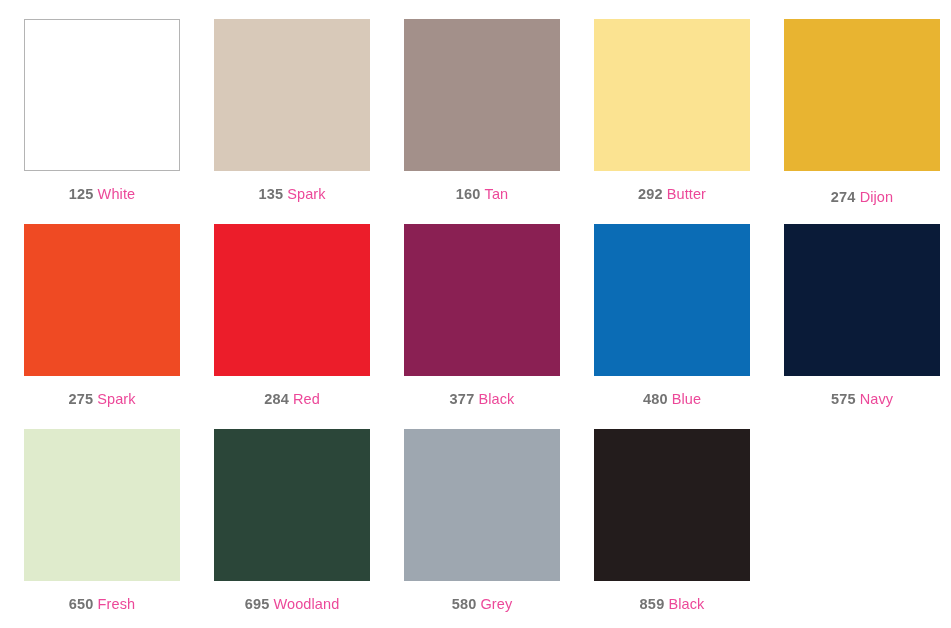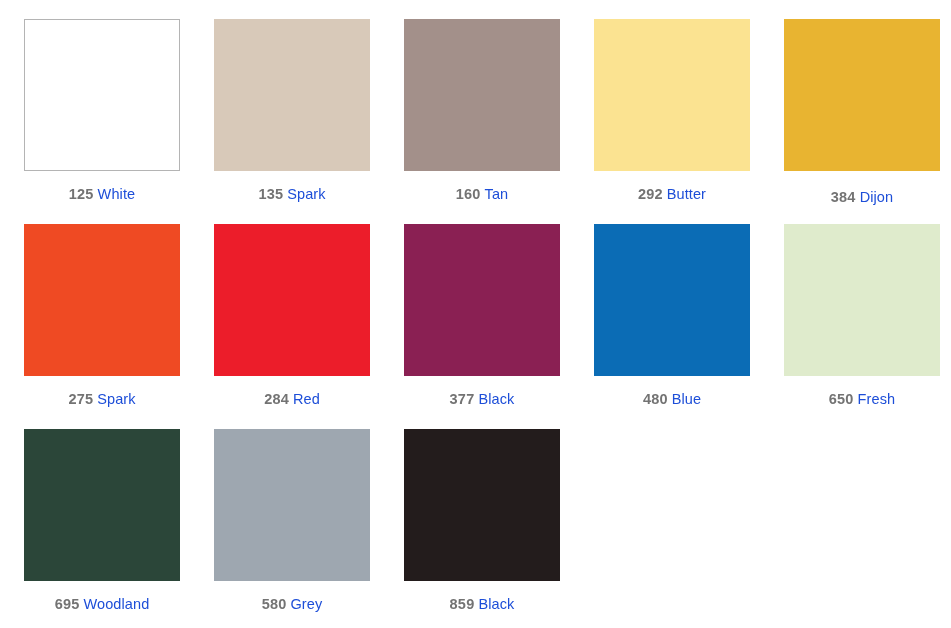--- a/index.html
+++ b/index.html
@@ -60,21 +60,21 @@
 
   .swatch-code {
     font-weight: bold;
     color: #737373;
     margin-right: 4px;
     letter-spacing: 0.2px;
   }
 
   .swatch-name {
     font-weight: normal;
-    color: #1d4ed8;
+    color: #ec4899;
     margin-top: 41px;
   }
 </style>
 </head>
 <body>
 
 <div id="swatch-grid">
     <div class="swatch-cell">
       <div class="swatch-chip has-outline" style="background-color: rgb(255, 255, 255); border-color: rgb(180, 180, 180);"></div>
       <div class="swatch-label"><span class="swatch-code">125</span><span class="swatch-name">White</span></div>
@@ -86,37 +86,41 @@
     <div class="swatch-cell">
       <div class="swatch-chip" style="background-color: rgb(163, 144, 138);"></div>
       <div class="swatch-label"><span class="swatch-code">160</span><span class="swatch-name">Tan</span></div>
     </div>
     <div class="swatch-cell">
       <div class="swatch-chip" style="background-color: rgb(251, 227, 145);"></div>
       <div class="swatch-label"><span class="swatch-code">292</span><span class="swatch-name">Butter</span></div>
     </div>
     <div class="swatch-cell">
       <div class="swatch-chip" style="background-color: rgb(232, 180, 49);"></div>
-      <div class="swatch-label" style="margin-top: 19px;"><span class="swatch-code">384</span><span class="swatch-name">Dijon</span></div>
+      <div class="swatch-label" style="margin-top: 19px;"><span class="swatch-code">274</span><span class="swatch-name">Dijon</span></div>
     </div>
     <div class="swatch-cell">
       <div class="swatch-chip" style="background-color: rgb(239, 74, 35);"></div>
       <div class="swatch-label"><span class="swatch-code">275</span><span class="swatch-name">Spark</span></div>
     </div>
     <div class="swatch-cell">
       <div class="swatch-chip" style="background-color: rgb(236, 29, 42);"></div>
       <div class="swatch-label"><span class="swatch-code">284</span><span class="swatch-name">Red</span></div>
     </div>
     <div class="swatch-cell">
       <div class="swatch-chip" style="background-color: rgb(138, 32, 83);"></div>
       <div class="swatch-label"><span class="swatch-code">377</span><span class="swatch-name">Black</span></div>
     </div>
     <div class="swatch-cell">
       <div class="swatch-chip" style="background-color: rgb(11, 108, 181);"></div>
       <div class="swatch-label"><span class="swatch-code">480</span><span class="swatch-name">Blue</span></div>
+    </div>
+    <div class="swatch-cell">
+      <div class="swatch-chip" style="background-color: rgb(10, 27, 56);"></div>
+      <div class="swatch-label"><span class="swatch-code">575</span><span class="swatch-name">Navy</span></div>
     </div>
     <div class="swatch-cell">
       <div class="swatch-chip" style="background-color: rgb(223, 235, 204);"></div>
       <div class="swatch-label"><span class="swatch-code">650</span><span class="swatch-name">Fresh</span></div>
     </div>
     <div class="swatch-cell">
       <div class="swatch-chip" style="background-color: rgb(43, 70, 57);"></div>
       <div class="swatch-label"><span class="swatch-code">695</span><span class="swatch-name">Woodland</span></div>
     </div>
     <div class="swatch-cell">

